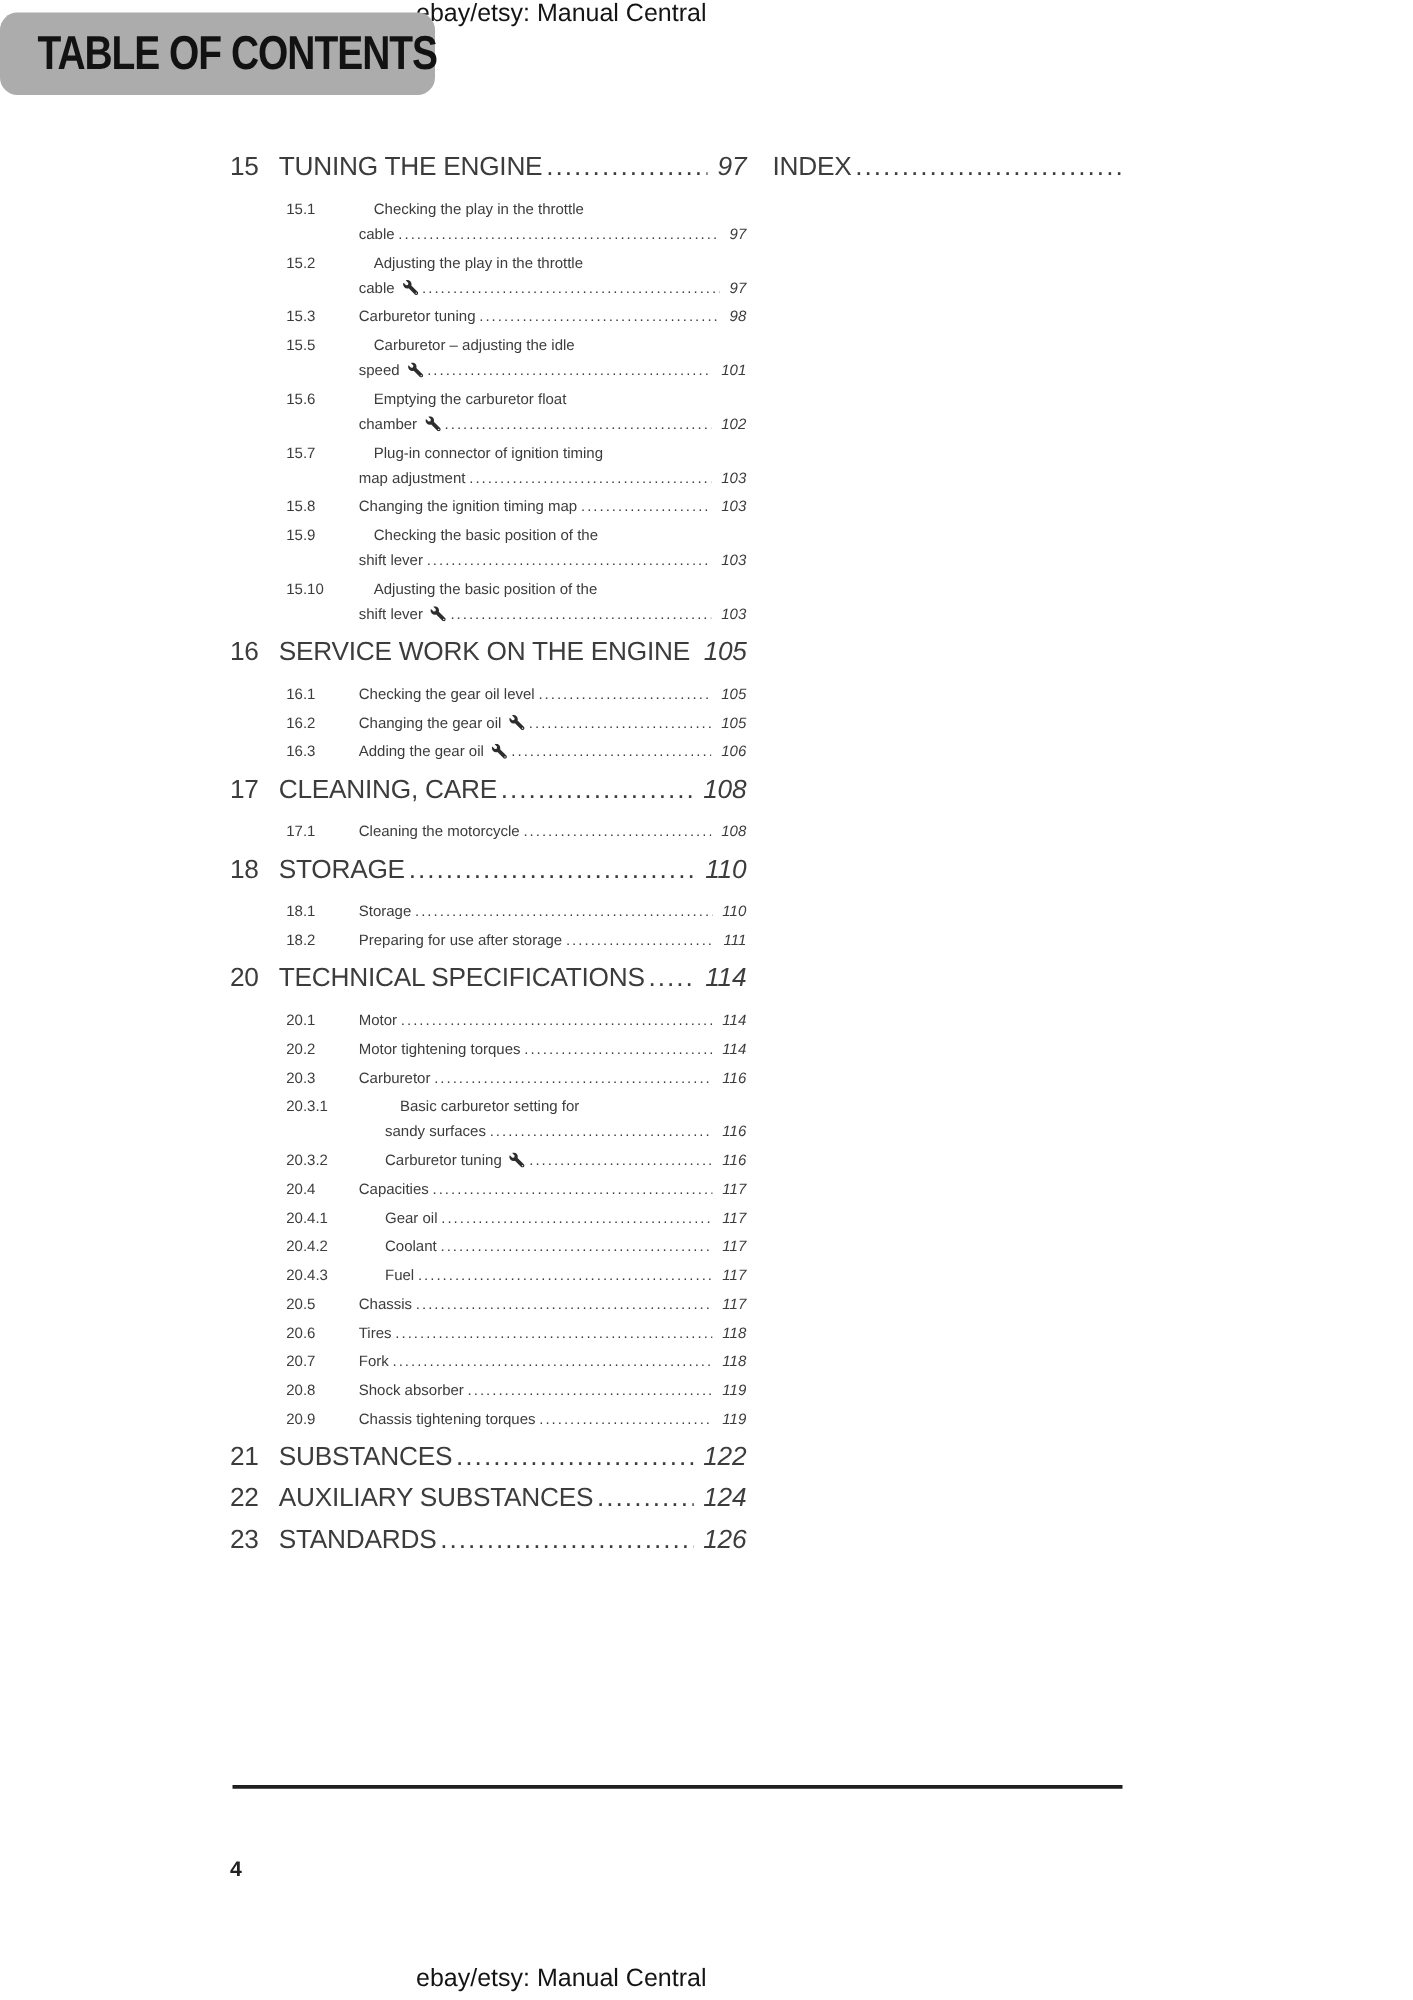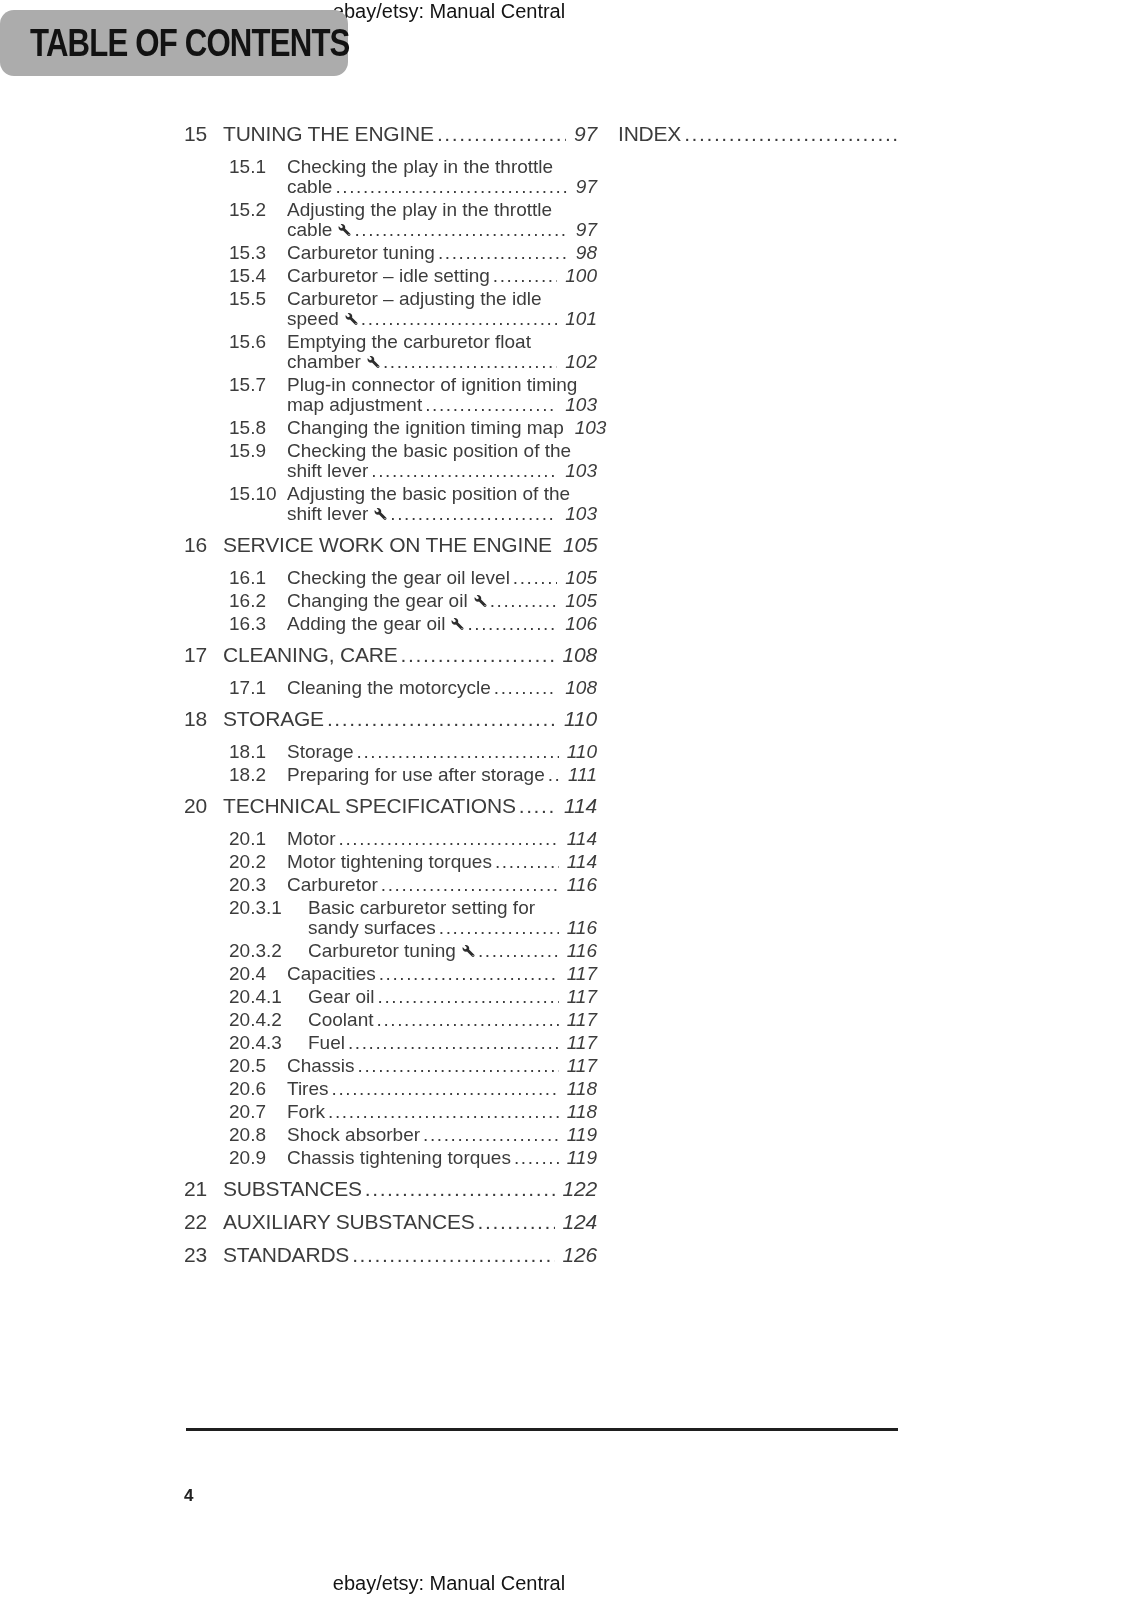--- a/index.html
+++ b/index.html
@@ -31,32 +31,32 @@
   }
   .heading-text{
     font-size:38px;font-weight:bold;color:#121212;
     letter-spacing:-1px;white-space:nowrap;
     transform:scaleX(0.82);transform-origin:left center;
   }
   .col{position:absolute;top:124px;color:var(--text-color);}
   .col-left{left:184px;width:413px;}
   .col-right{left:618px;width:419px;}
 
-  .entry{display:flex;font-size:19px;line-height:20px;margin-bottom:3px;}
+  .entry{display:flex;font-size:12px;line-height:20px;margin-bottom:3px;}
   .entry .num{flex:none;}
   .entry .body{flex:1;min-width:0;display:block;}
   .lvl0{font-size:21px;letter-spacing:-0.2px;margin-top:11px;margin-bottom:13px;}
   .col .lvl0:first-child{margin-top:0;}
   .lvl0 .num{width:39px;}
   .lvl1{margin-left:45px;}
   .lvl1 .num{width:58px;}
   .lvl2{margin-left:45px;}
   .lvl2 .num{width:79px;}
 
-  .tline{display:block;white-space:nowrap;}
+  .tline{display:block;white-space:nowrap;margin-left:12px;}
   .lastline{display:flex;align-items:baseline;}
   .ttext{flex:none;white-space:pre;}
   .dots{flex:1 1 auto;overflow:hidden;white-space:nowrap;letter-spacing:1.6px;padding-left:3px;}
   .dots::after{content:"................................................................................................................";}
   .pageref{flex:none;text-align:right;padding-left:8px;font-style:italic;}
 
   .wrench{
     width:13px;height:12px;flex:none;
     fill:#2d2d2d;
     transform:scaleX(-1);
@@ -129,30 +129,20 @@
         <span class="num">15.3</span>
         <span class="body">
           <span class="lastline">
             <span class="ttext">Carburetor tuning</span>
             <span class="dots"></span>
             <span class="pageref">98</span>
           </span>
         </span>
       </div>
       <div class="entry lvl1">
-        <span class="num">15.4</span>
-        <span class="body">
-          <span class="lastline">
-            <span class="ttext">Carburetor – idle setting</span>
-            <span class="dots"></span>
-            <span class="pageref">100</span>
-          </span>
-        </span>
-      </div>
-      <div class="entry lvl1">
         <span class="num">15.5</span>
         <span class="body">
           <span class="tline">Carburetor – adjusting the idle</span>
           <span class="lastline">
             <span class="ttext">speed</span>
             <svg class="wrench" viewBox="0 0 512 512">
               <path d="M507.73 109.1c-2.24-9.03-13.54-12.09-20.12-5.51l-74.36 74.36-67.88-11.31-11.31-67.88 74.36-74.36c6.62-6.62 3.43-17.9-5.66-20.16-47.38-11.74-99.55.91-136.58 37.93-39.64 39.64-50.55 97.1-34.05 147.2L18.74 402.76c-24.99 24.99-24.99 65.51 0 90.5 24.99 24.99 65.51 24.99 90.5 0l213.21-213.21c50.12 16.71 107.47 5.68 147.37-34.22 37.07-37.07 49.7-89.32 37.91-136.73zM64 472c-13.25 0-24-10.75-24-24 0-13.26 10.75-24 24-24s24 10.74 24 24c0 13.25-10.75 24-24 24z"></path>
             </svg>
             <span class="dots"></span>
             <span class="pageref">101</span>

